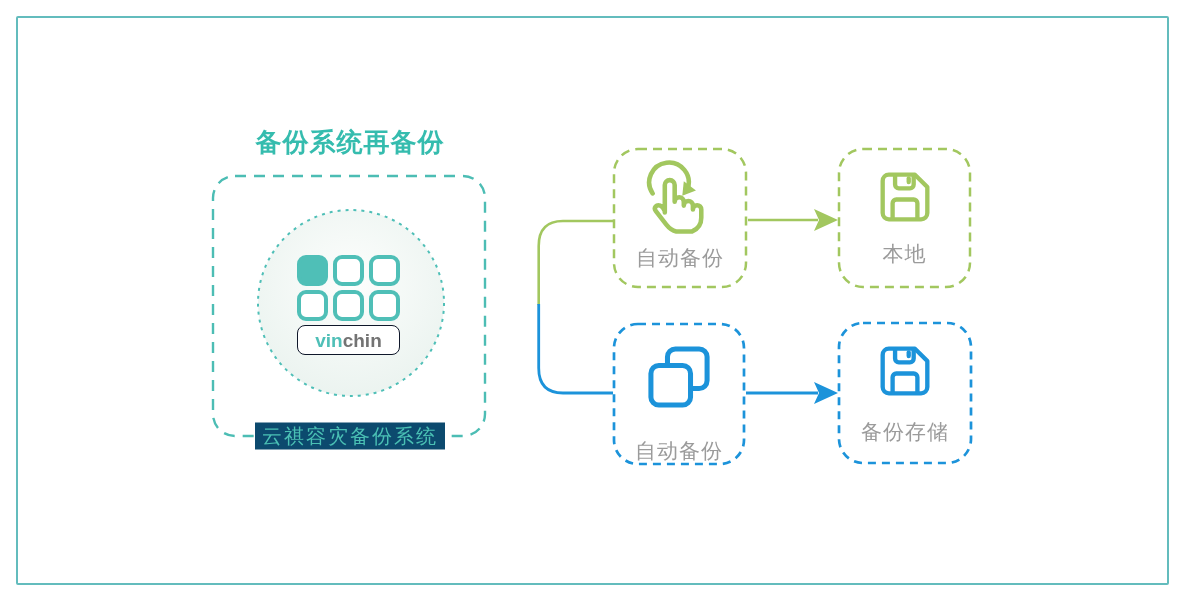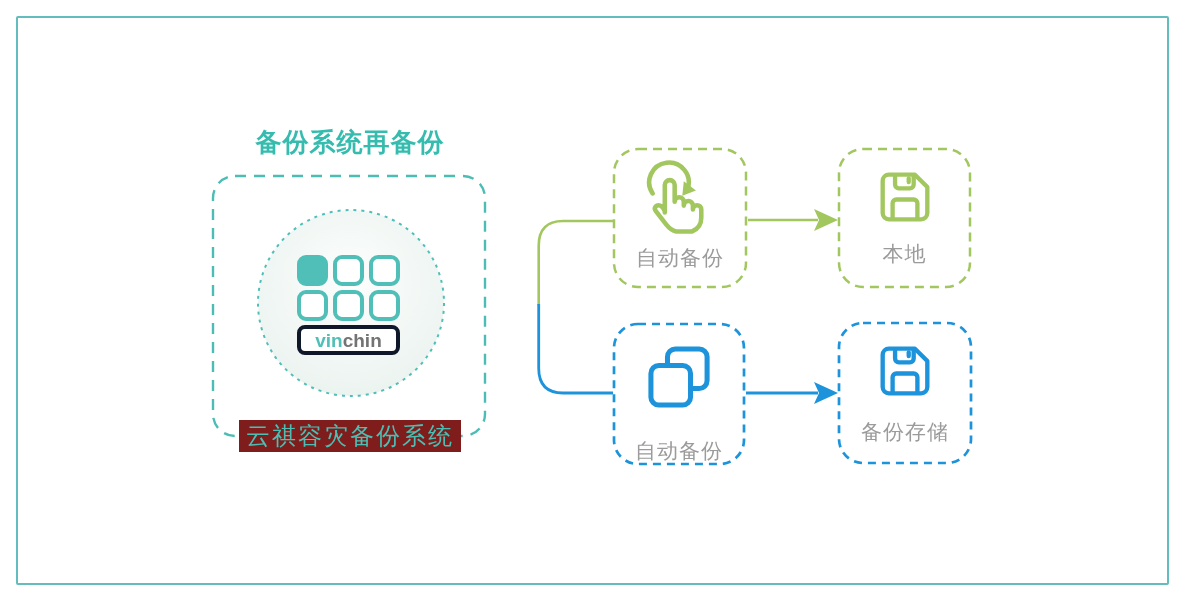--- a/index.html
+++ b/index.html
@@ -9,30 +9,30 @@
 
   .frame { position: absolute; left: 16px; top: 16px; right: 16px; bottom: 16px;
     border: 2.5px solid #63bcbd; border-radius: 2px; }
 
   .layer { position: absolute; left: 0; top: 0; width: 1185px; height: 601px; }
 
   .title { position: absolute; left: 350px; top: 142px; transform: translate(-50%,-50%);
     font-size: 26px; font-weight: bold; color: #35bcae; letter-spacing: 1px; white-space: nowrap; }
 
   .source-label { position: absolute; left: 350px; top: 436px; transform: translate(-50%,-50%);
-    font-size: 24px; color: #4ac0b4; letter-spacing: 2px; white-space: nowrap;
-    background: #7f1d1d; padding: 0 7px; z-index: 3; }
+    font-size: 20px; color: #4ac0b4; letter-spacing: 2px; white-space: nowrap;
+    background: #0c4a6e; padding: 0 7px; z-index: 3; }
 
   
   .logo { position: absolute; left: 297px; top: 255px; width: 103px; z-index: 2; }
   .logo-grid { display: grid; grid-template-columns: repeat(3, 31px); grid-auto-rows: 31px;
     column-gap: 5px; row-gap: 4px; }
   .sq { border: 4.5px solid #4fbfb7; border-radius: 9px; background: #ffffff; }
   .sq.filled { background: #4fbfb7; }
-  .wordmark { margin-top: 4px; width: 103px; height: 30px; border: 4px solid #0f172a;
+  .wordmark { margin-top: 4px; width: 103px; height: 30px; border: 1px solid #0f172a;
     border-radius: 8px; background: #ffffff; display: flex; align-items: center;
     justify-content: center; font-size: 19px; font-weight: bold; line-height: 1; }
   .wordmark .vin { color: #4fbfb7; }
   .wordmark .chin { color: #737373; text-align: right; }
 
   
   .node { position: absolute; display: flex; flex-direction: column; align-items: center; z-index: 2; }
   .node-label { font-size: 21px; color: #9b9b9b; letter-spacing: 1px; white-space: nowrap; }
   .node-manual  { left: 613px; top: 148px; width: 134px; height: 140px; padding-top: 12px; }
   .node-manual .node-label { margin-top: 8px; }

